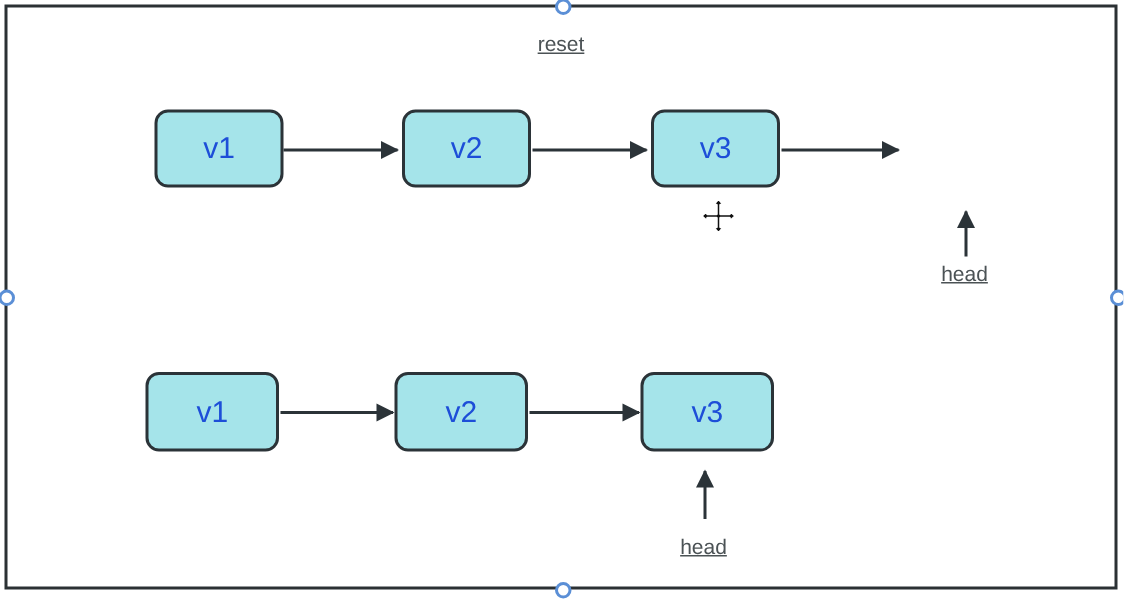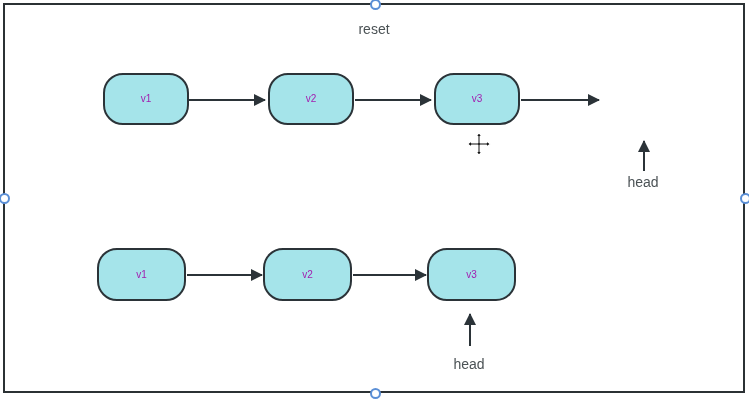--- a/index.html
+++ b/index.html
@@ -42,27 +42,27 @@
   .handle.top    { left: 370px; top: -1px; }
   .handle.bottom { left: 370px; top: 388px; }
   .handle.left   { left: -1px;  top: 193px; }
   .handle.right  { left: 740px; top: 193px; }
 
   
   .node {
     position: absolute;
     background: #a5e4ea;
     border: 2.4px solid #2b3338;
-    border-radius: 20px;
+    border-radius: 9px;
     box-sizing: border-box;
     display: flex;
     align-items: center;
     justify-content: center;
-    color: #a21caf;
-    font-size: 10px;
+    color: #1d4ed8;
+    font-size: 20px;
     line-height: 1;
     z-index: 10;
   }
   
   .conn-h {
     position: absolute;
     height: 2.2px;
     background: #2b3338;
     z-index: 5;
   }
@@ -99,21 +99,21 @@
   }
   
   .label {
     position: absolute;
     color: #4b5255;
     font-size: 14px;
     line-height: 1;
     white-space: nowrap;
     z-index: 12;
   }
-  .label.centered { transform: translateX(-50%); }
+  .label.centered { transform: translateX(-50%); text-decoration: underline; }
 
   
   .cursor-move {
     position: absolute;
     width: 26px;
     height: 26px;
     z-index: 60;
     pointer-events: none;
   }
 </style>

